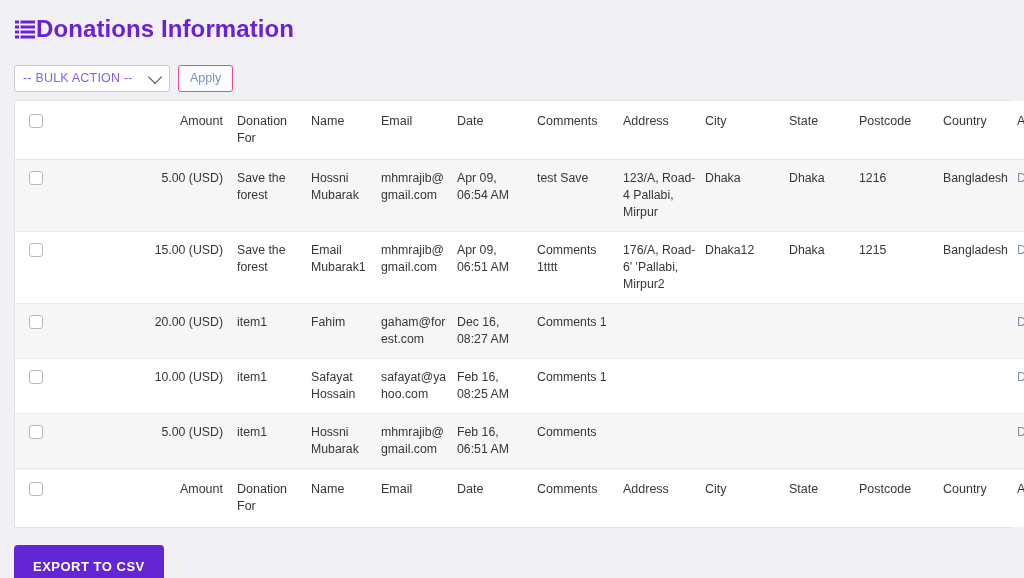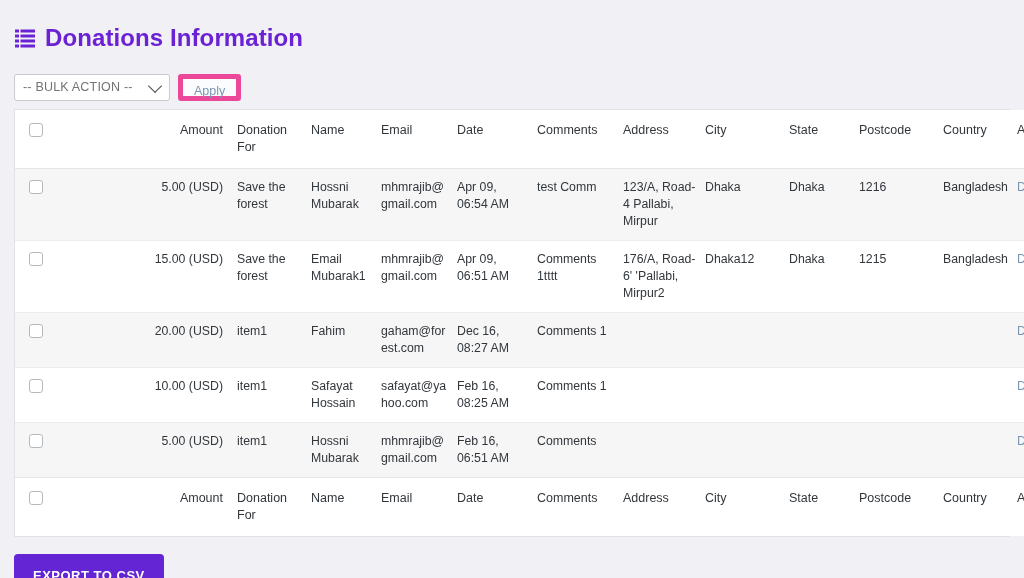--- a/index.html
+++ b/index.html
@@ -18,24 +18,22 @@
     position: relative;
     width: 1024px;
     height: 578px;
     box-sizing: border-box;
   }
 
   
   .page-title {
     display: flex;
     align-items: center;
-    gap: 9px;
     padding: 10px 0 0 14px;
     height: 38px;
-    margin-top: 9px;
   }
   .list-view-icon {
     width: 22px;
     height: 22px;
     display: block;
     flex: 0 0 auto;
   }
   .page-title h1 {
     margin: 0;
     font-size: 24px;
@@ -55,21 +53,21 @@
   }
   .bulk-select {
     position: relative;
     width: 156px;
     height: 27px;
     box-sizing: border-box;
     border: 1px solid #c9c9cf;
     border-radius: 3px;
     background: #ffffff;
     font-size: 12.5px;
-    color: #737373;
+    color: #8b5cf6;
     display: flex;
     align-items: center;
     padding: 0 8px;
     font-family: "Liberation Sans", sans-serif;
     letter-spacing: 0.2px;
   }
   .bulk-select .chev {
     position: absolute;
     right: 9px;
     top: 50%;
@@ -77,21 +75,21 @@
     height: 9px;
     margin-top: -6px;
     border-right: 1.6px solid #4a4a4a;
     border-bottom: 1.6px solid #4a4a4a;
     transform: rotate(45deg);
   }
   .apply-btn {
     height: 27px;
     box-sizing: border-box;
     padding: 0 11px;
-    border: 5px solid #ec4899;
+    border: 1px solid #ec4899;
     border-radius: 3px;
     background: #fbfcfd;
     color: #7a96b5;
     font-size: 12.5px;
     line-height: 25px;
     font-family: "Liberation Sans", sans-serif;
   }
 
   
   .table-wrap {
@@ -241,21 +239,21 @@
       <tbody id="table-body">
           <tr class="odd">
             <td class="c-check">
               <input type="checkbox" class="row-checkbox" style="">
             </td>
             <td class="c-amount">5.00 (USD)</td>
             <td class="c-donfor">Save the forest</td>
             <td class="c-name">Hossni Mubarak</td>
             <td class="c-email">mhmrajib@gmail.com</td>
             <td class="c-date">Apr 09, 06:54 AM</td>
-            <td class="c-comments">test Comm</td>
+            <td class="c-comments">test Save</td>
             <td class="c-address">123/A, Road-4 Pallabi, Mirpur</td>
             <td class="c-city">Dhaka</td>
             <td class="c-state">Dhaka</td>
             <td class="c-postcode">1216</td>
             <td class="c-country">Bangladesh</td>
             <td class="c-action"><a href="#" class="delete-link">DELETE</a></td>
           </tr>
           <tr class="even">
             <td class="c-check">
               <input type="checkbox" class="row-checkbox" style="">

